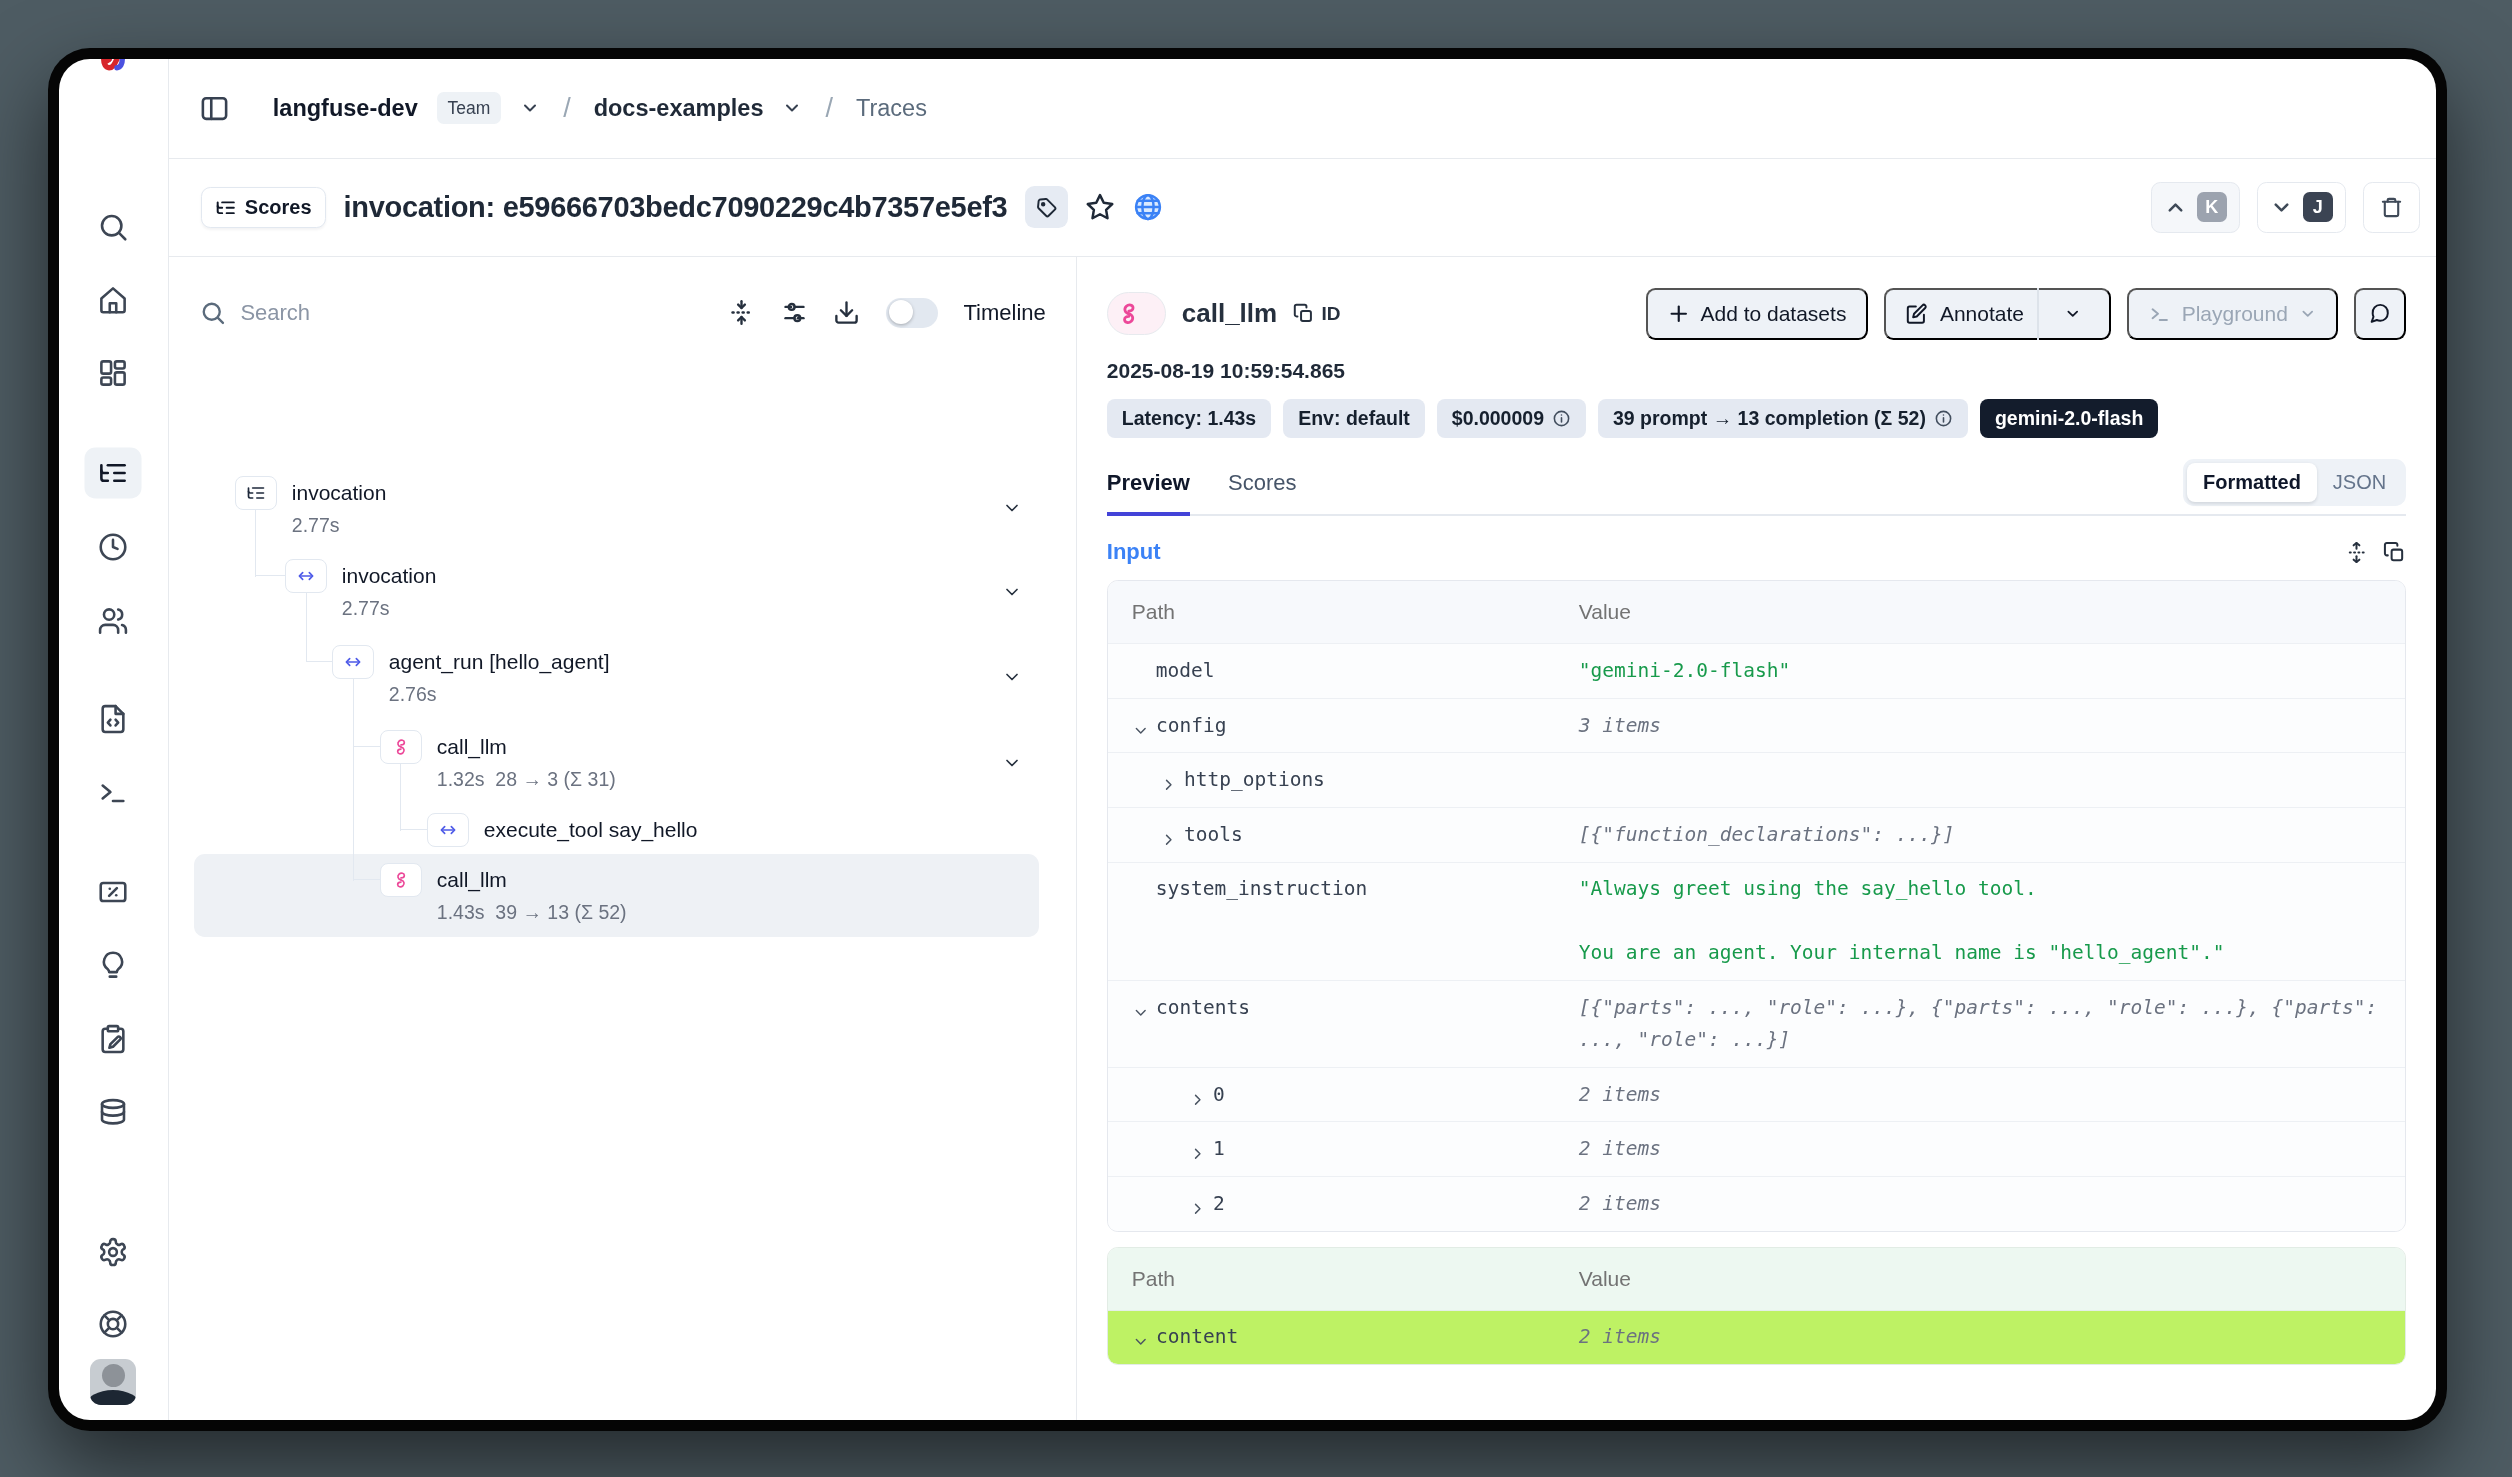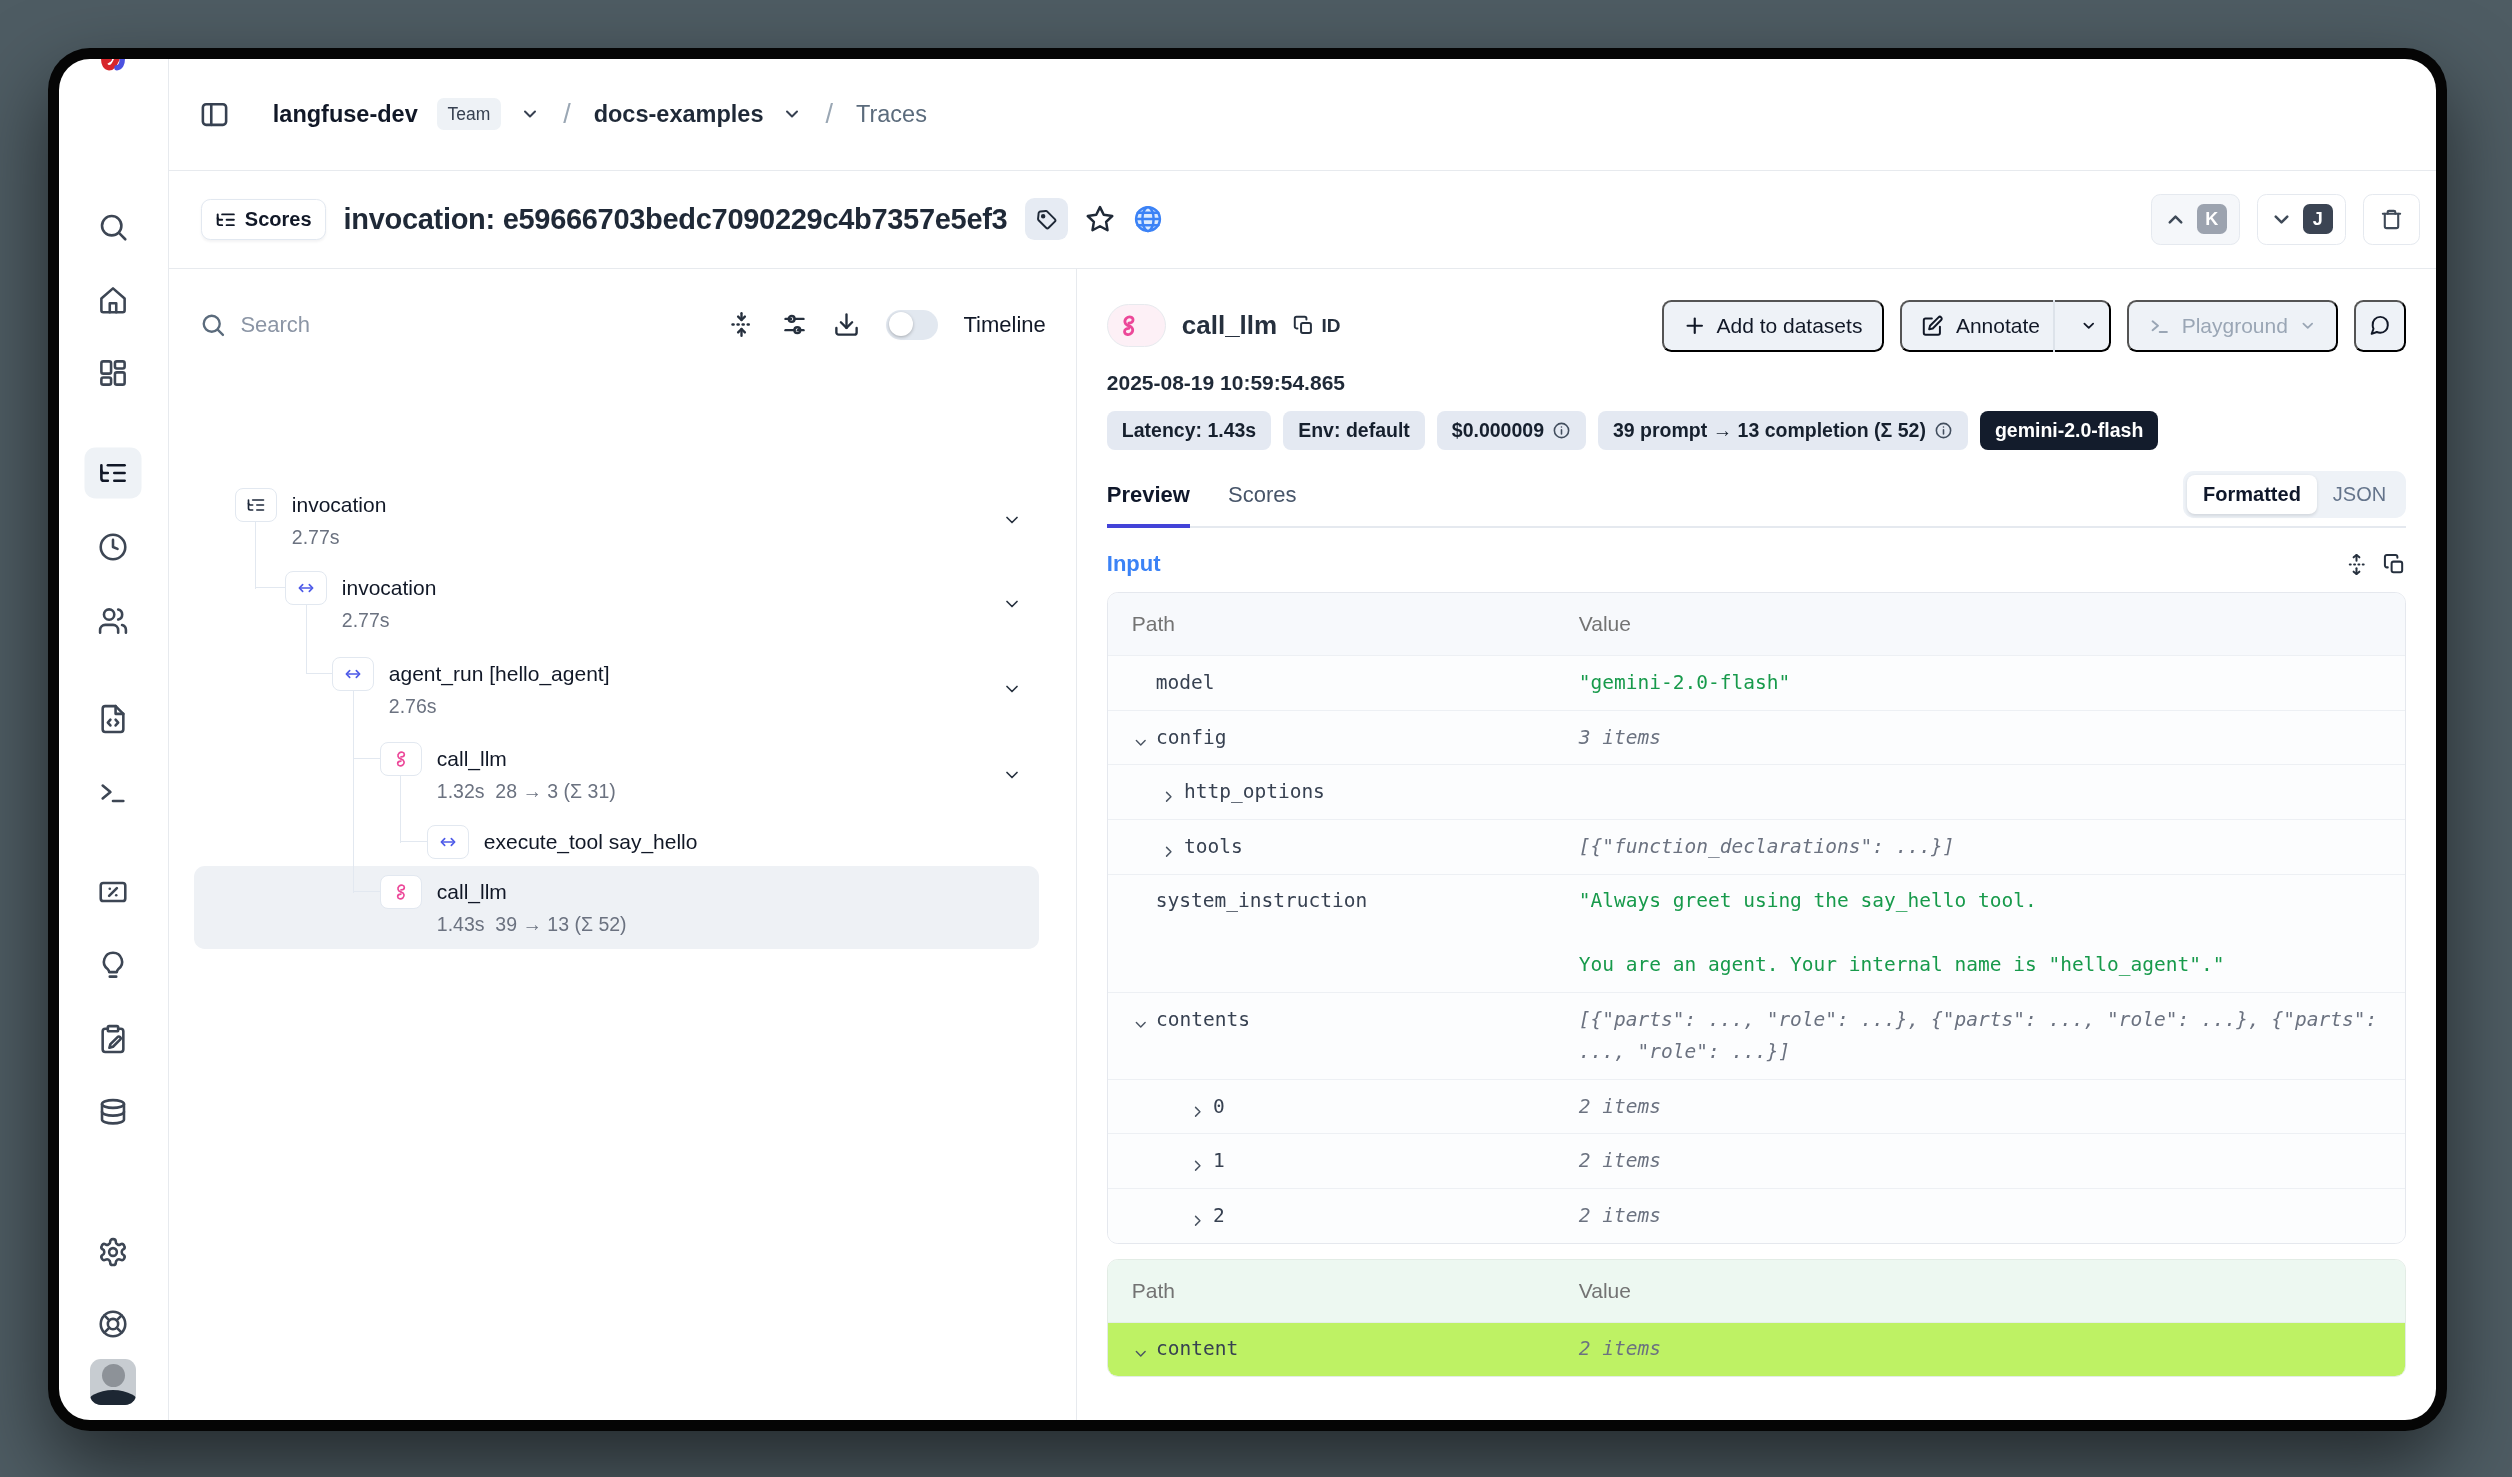--- a/index.html
+++ b/index.html
@@ -19,21 +19,21 @@
   .rail-item svg { width:31px; height:31px; }
   .rail-item.active { background:#eef2f6; color:#111827; }
   .rail-logo { position:absolute; left:50%; transform:translate(-50%,-50%); width:38px; height:38px; }
   .avatar { position:absolute; left:50%; transform:translate(-50%,-50%); width:46px; height:46px;
             border-radius:10.8px; overflow:hidden; background:#c7ccd1; }
   .avatar .head { position:absolute; left:11.4px; top:5.4px; width:23px; height:23px; border-radius:50%; background:#8d9298; }
   .avatar .body { position:absolute; left:-4px; bottom:-15px; width:54px; height:30px; border-radius:50%; background:#1d2733; }
 
   
   .main { flex:1; display:flex; flex-direction:column; min-width:0; }
-  .topbar { height:112px; flex:none; border-bottom:1.3px solid #e7eaee; display:flex;
+  .topbar { height:100px; flex:none; border-bottom:1.3px solid #e7eaee; display:flex;
             align-items:center; padding-left:30px; gap:19px; }
   .topbar svg.panel { width:31px; height:31px; color:#374151; }
   .crumb-name { font-size:23.5px; font-weight:700; color:#111827; margin-left:24px; }
   .crumb-badge { background:#eef2f6; color:#374151; font-size:17.5px; font-weight:500;
                  padding:5.4px 10.8px; border-radius:6.7px; }
   .crumb-sep { color:#9aa7b4; font-size:27px; font-weight:300; margin:0 4px; }
   .crumb-link { font-size:23.5px; font-weight:600; color:#1f2937; }
   .crumb-page { font-size:23.5px; color:#5b6b7c; }
   .chev { width:20px; height:20px; color:#374151; }
 
@@ -537,21 +537,21 @@
               <span>ID</span>
             </span>
             <div class="spacer"></div>
             <button class="btn">
               <svg viewBox="0 0 24 24" fill="none" stroke="currentColor" stroke-width="2.4" stroke-linecap="round">
                   <line x1="12" y1="4" x2="12" y2="20"></line>
                   <line x1="4" y1="12" x2="20" y2="12"></line>
                 </svg>
               <span>Add to datasets</span>
             </button>
-            <button class="btn" style="padding-right:0;gap:12px;">
+            <button class="btn" style="padding-right:16px;gap:12px;">
               <svg viewBox="0 0 24 24" fill="none" stroke="currentColor" stroke-width="2.2" stroke-linecap="round" stroke-linejoin="round">
                   <path d="M11 4H4a2 2 0 0 0-2 2v14a2 2 0 0 0 2 2h14a2 2 0 0 0 2-2v-7"></path>
                   <path d="M18.4 2.6a2.1 2.1 0 0 1 3 3L12 15l-4 1 1-4z"></path>
                 </svg>
               <span>Annotate</span>
               <span class="divider"></span>
               <span style="display:flex;align-items:center;padding:0 12px;">
                 <svg viewBox="0 0 24 24" fill="none" stroke="currentColor" stroke-width="2.4" stroke-linecap="round" stroke-linejoin="round" style="width:17.5px;height:17.5px;">
                     <polyline points="6 9 12 15 18 9"></polyline>
                   </svg>

